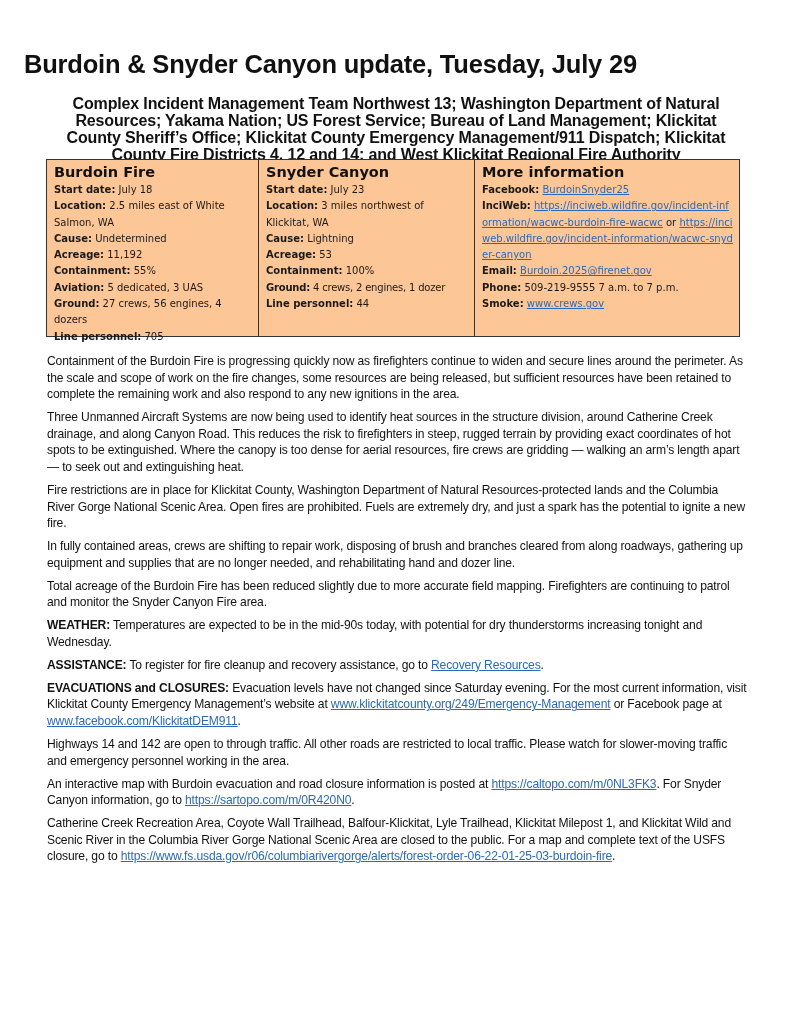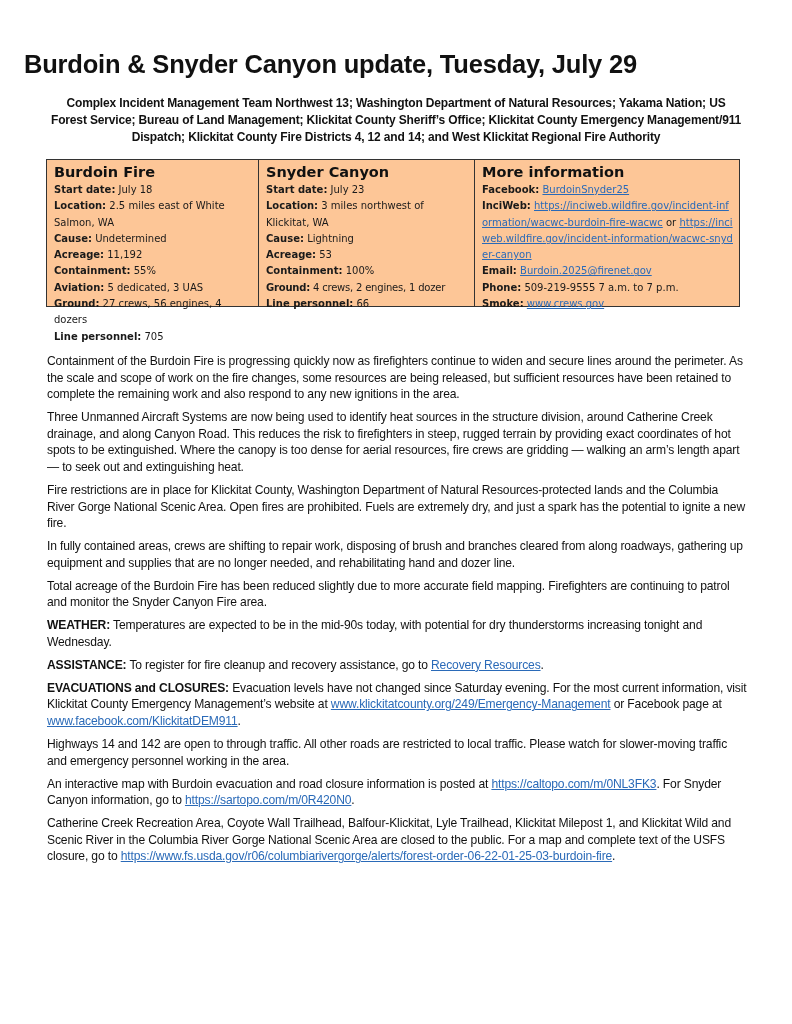--- a/index.html
+++ b/index.html
@@ -5,25 +5,25 @@
   html, body { margin: 0; padding: 0; background: #ffffff; }
   body { width: 792px; height: 1024px; position: relative; overflow: hidden; color: #111; }
   .page { position: absolute; left: 0; top: 0; width: 792px; height: 1024px; }
   .title {
     position: absolute; left: 0; top: 50px; width: 661px; text-align: center;
     font-family: "Liberation Sans", sans-serif; font-weight: bold; font-size: 25.5px;
     letter-spacing: -0.2px; color: #111;
   }
   .agencies {
     position: absolute; left: 50px; top: 95px; width: 692px; text-align: center;
-    font-family: "Liberation Sans", sans-serif; font-weight: bold; font-size: 12px;
+    font-family: "Liberation Sans", sans-serif; font-weight: bold; font-size: 16px;
     line-height: 17px; color: #111; letter-spacing: -0.15px;
   }
   .info-table {
-    position: absolute; left: 46px; top: 159px; width: 694px; height: 148px;
+    position: absolute; left: 46px; top: 159px; width: 694px; height: 178px;
     border: 1.5px solid #333; background: #fdc697; display: flex; box-sizing: border-box;
   }
   .col { box-sizing: border-box; padding: 3px 6px 0 7px; font-family: "DejaVu Sans", sans-serif; font-size: 10px; line-height: 16.3px; color: #1a1a1a; }
   .col + .col { border-left: 1.2px solid #333; }
   .col1 { width: 211px; }
   .col2 { width: 216px; }
   .col3 { flex: 1; }
   .col-head { font-family: "DejaVu Sans", sans-serif; font-weight: bold; font-size: 14.5px; line-height: 19px; margin-bottom: 0px; color: #111; }
   .row { display: block; }
   .lbl { font-weight: bold; }
@@ -58,21 +58,21 @@
     </div>
 
     <div class="col col2">
       <div class="col-head">Snyder Canyon</div>
       <div class="row"><span class="lbl">Start date:</span><span> July 23</span></div>
       <div class="row" style="padding-right:40px"><span class="lbl">Location:</span><span> 3 miles northwest of Klickitat, WA</span></div>
       <div class="row"><span class="lbl">Cause:</span><span> Lightning</span></div>
       <div class="row"><span class="lbl">Acreage:</span><span> 53</span></div>
       <div class="row"><span class="lbl">Containment:</span><span> 100%</span></div>
       <div class="row" style="white-space:nowrap;letter-spacing:-0.2px"><span class="lbl">Ground:</span><span> 4 crews, 2 engines, 1 dozer</span></div>
-      <div class="row"><span class="lbl">Line personnel:</span><span> 66</span></div>
+      <div class="row"><span class="lbl">Line personnel:</span><span> 44</span></div>
     </div>
 
     <div class="col col3">
       <div class="col-head">More information</div>
       <div class="row"><span class="lbl">Facebook:</span> <a class="link">BurdoinSnyder25</a></div>
       <div class="row" style="word-break:break-all"><span class="lbl">InciWeb:</span> <a class="link">https://inciweb.wildfire.gov/incident-information/wacwc-burdoin-fire-wacwc</a><span> or </span><a class="link">https://inciweb.wildfire.gov/incident-information/wacwc-snyder-canyon</a></div>
       <div class="row"><span class="lbl">Email:</span> <a class="link">Burdoin.2025@firenet.gov</a></div>
       <div class="row"><span class="lbl">Phone:</span><span> 509-219-9555 7 a.m. to 7 p.m.</span></div>
       <div class="row"><span class="lbl">Smoke:</span> <a class="link">www.crews.gov</a></div>
     </div>

